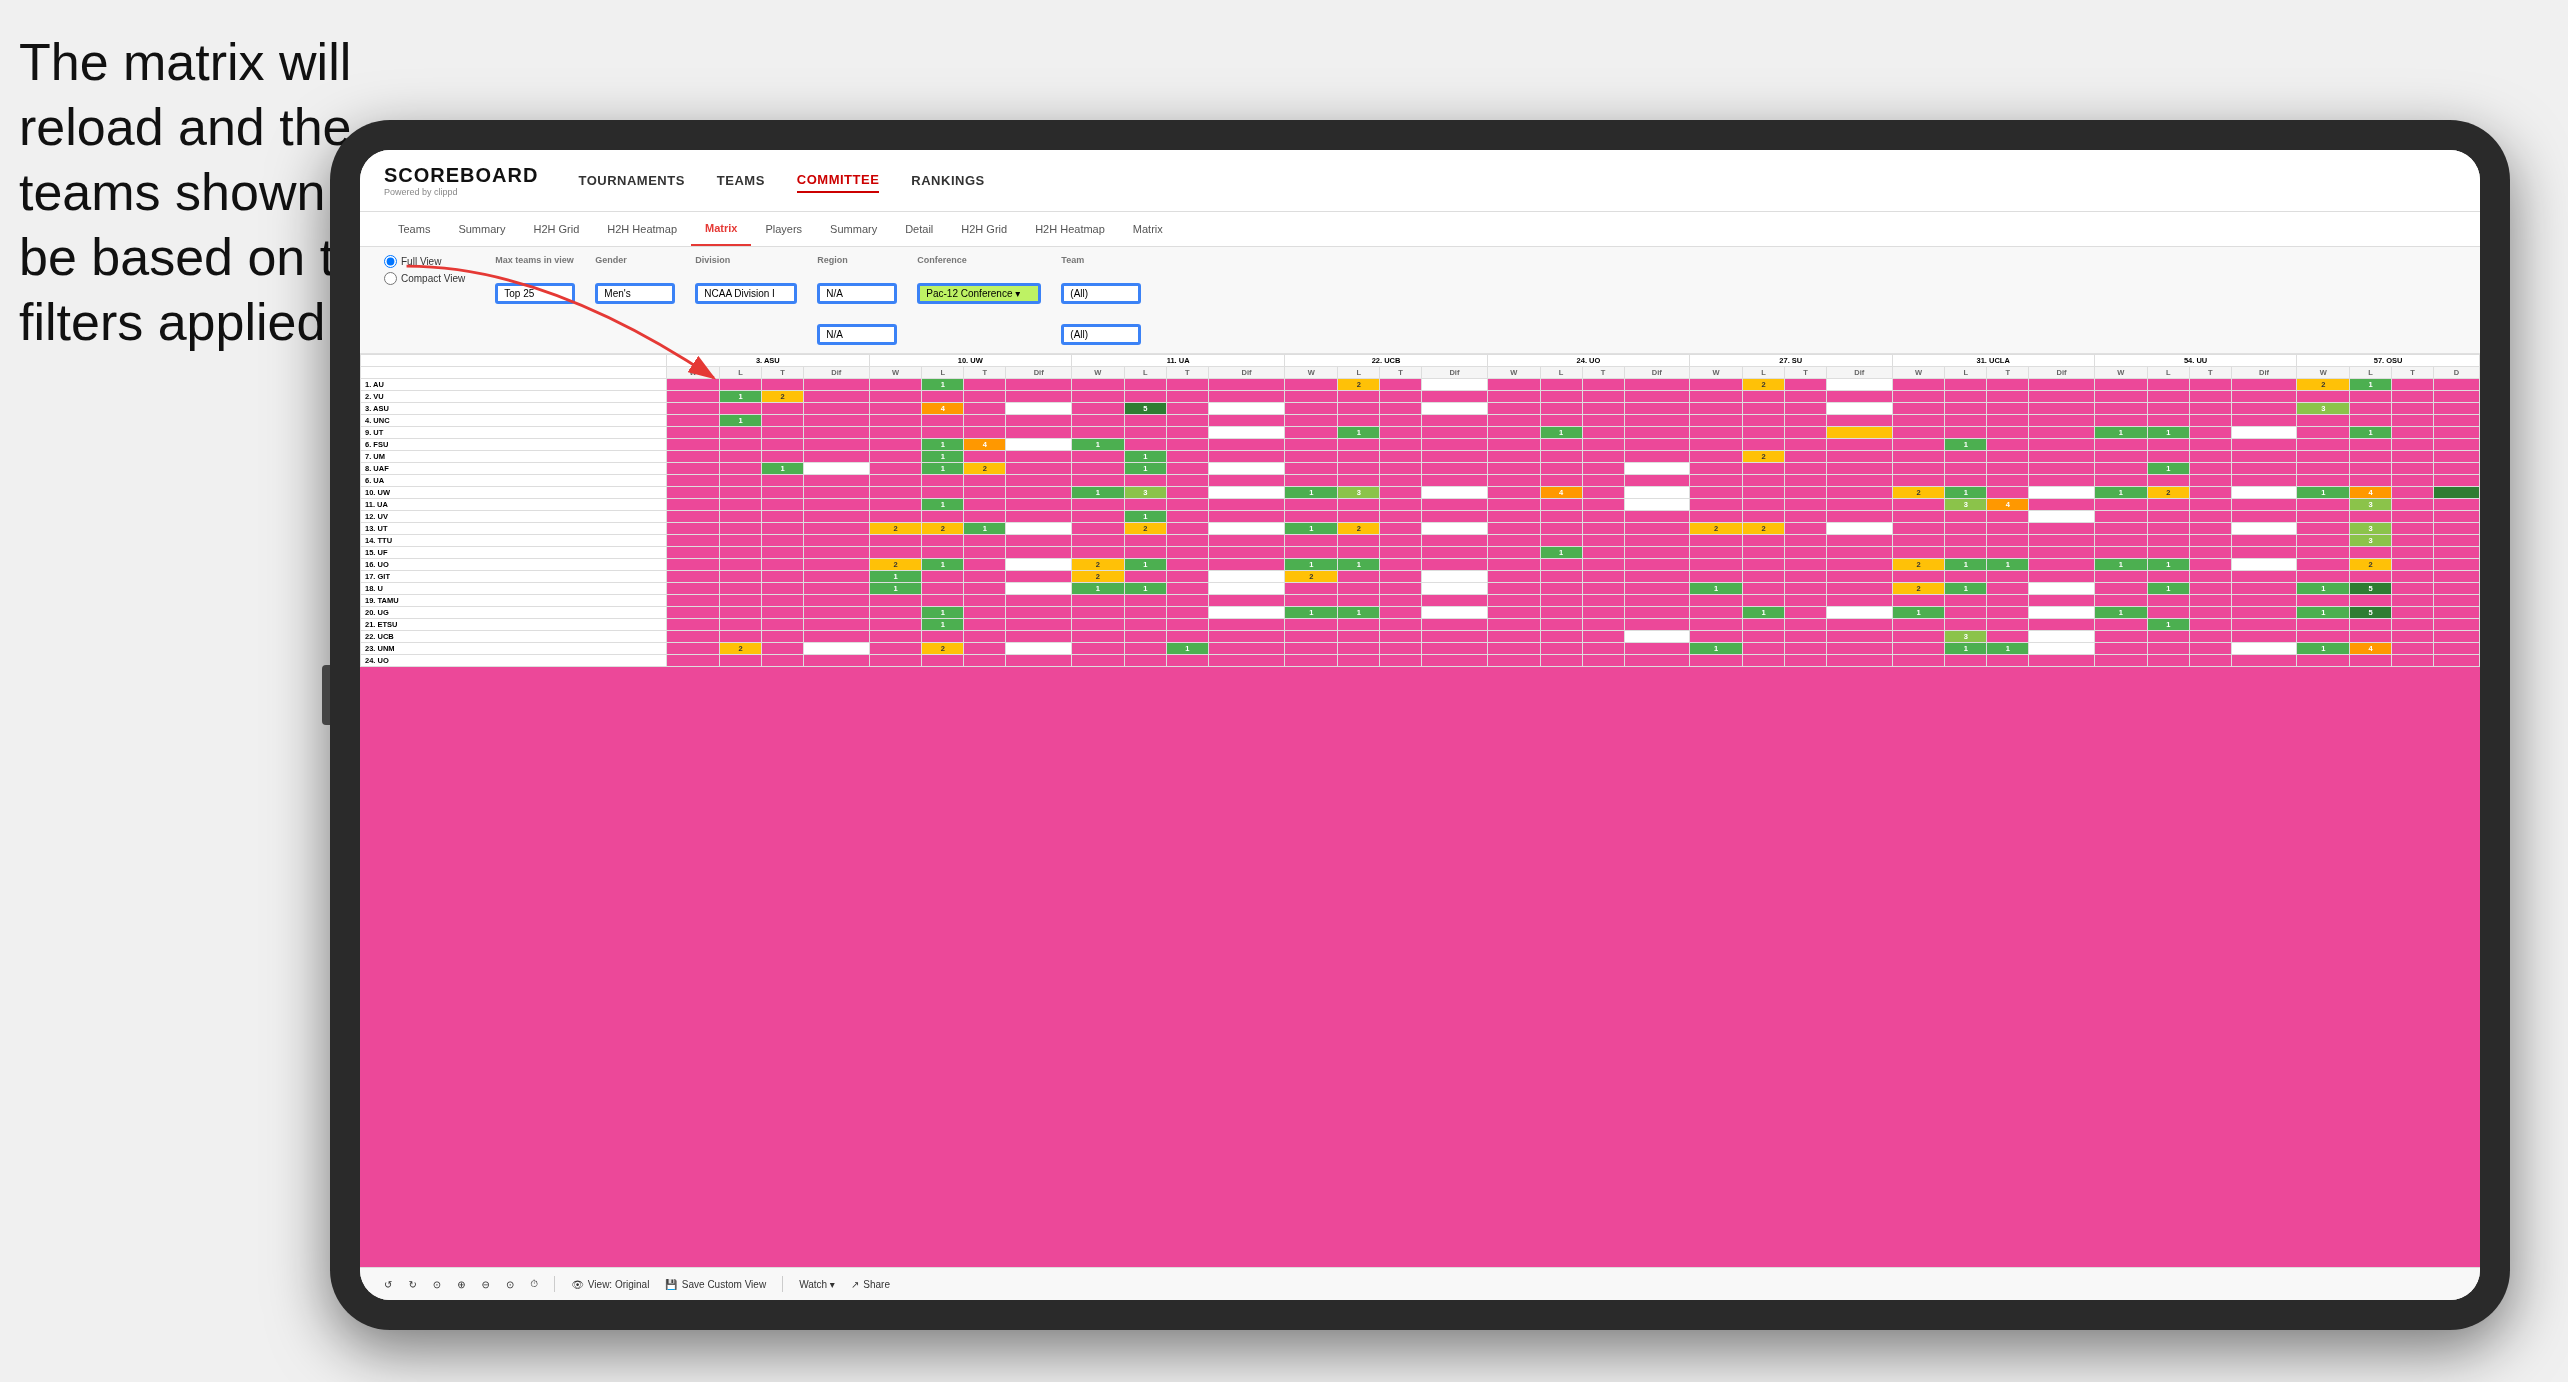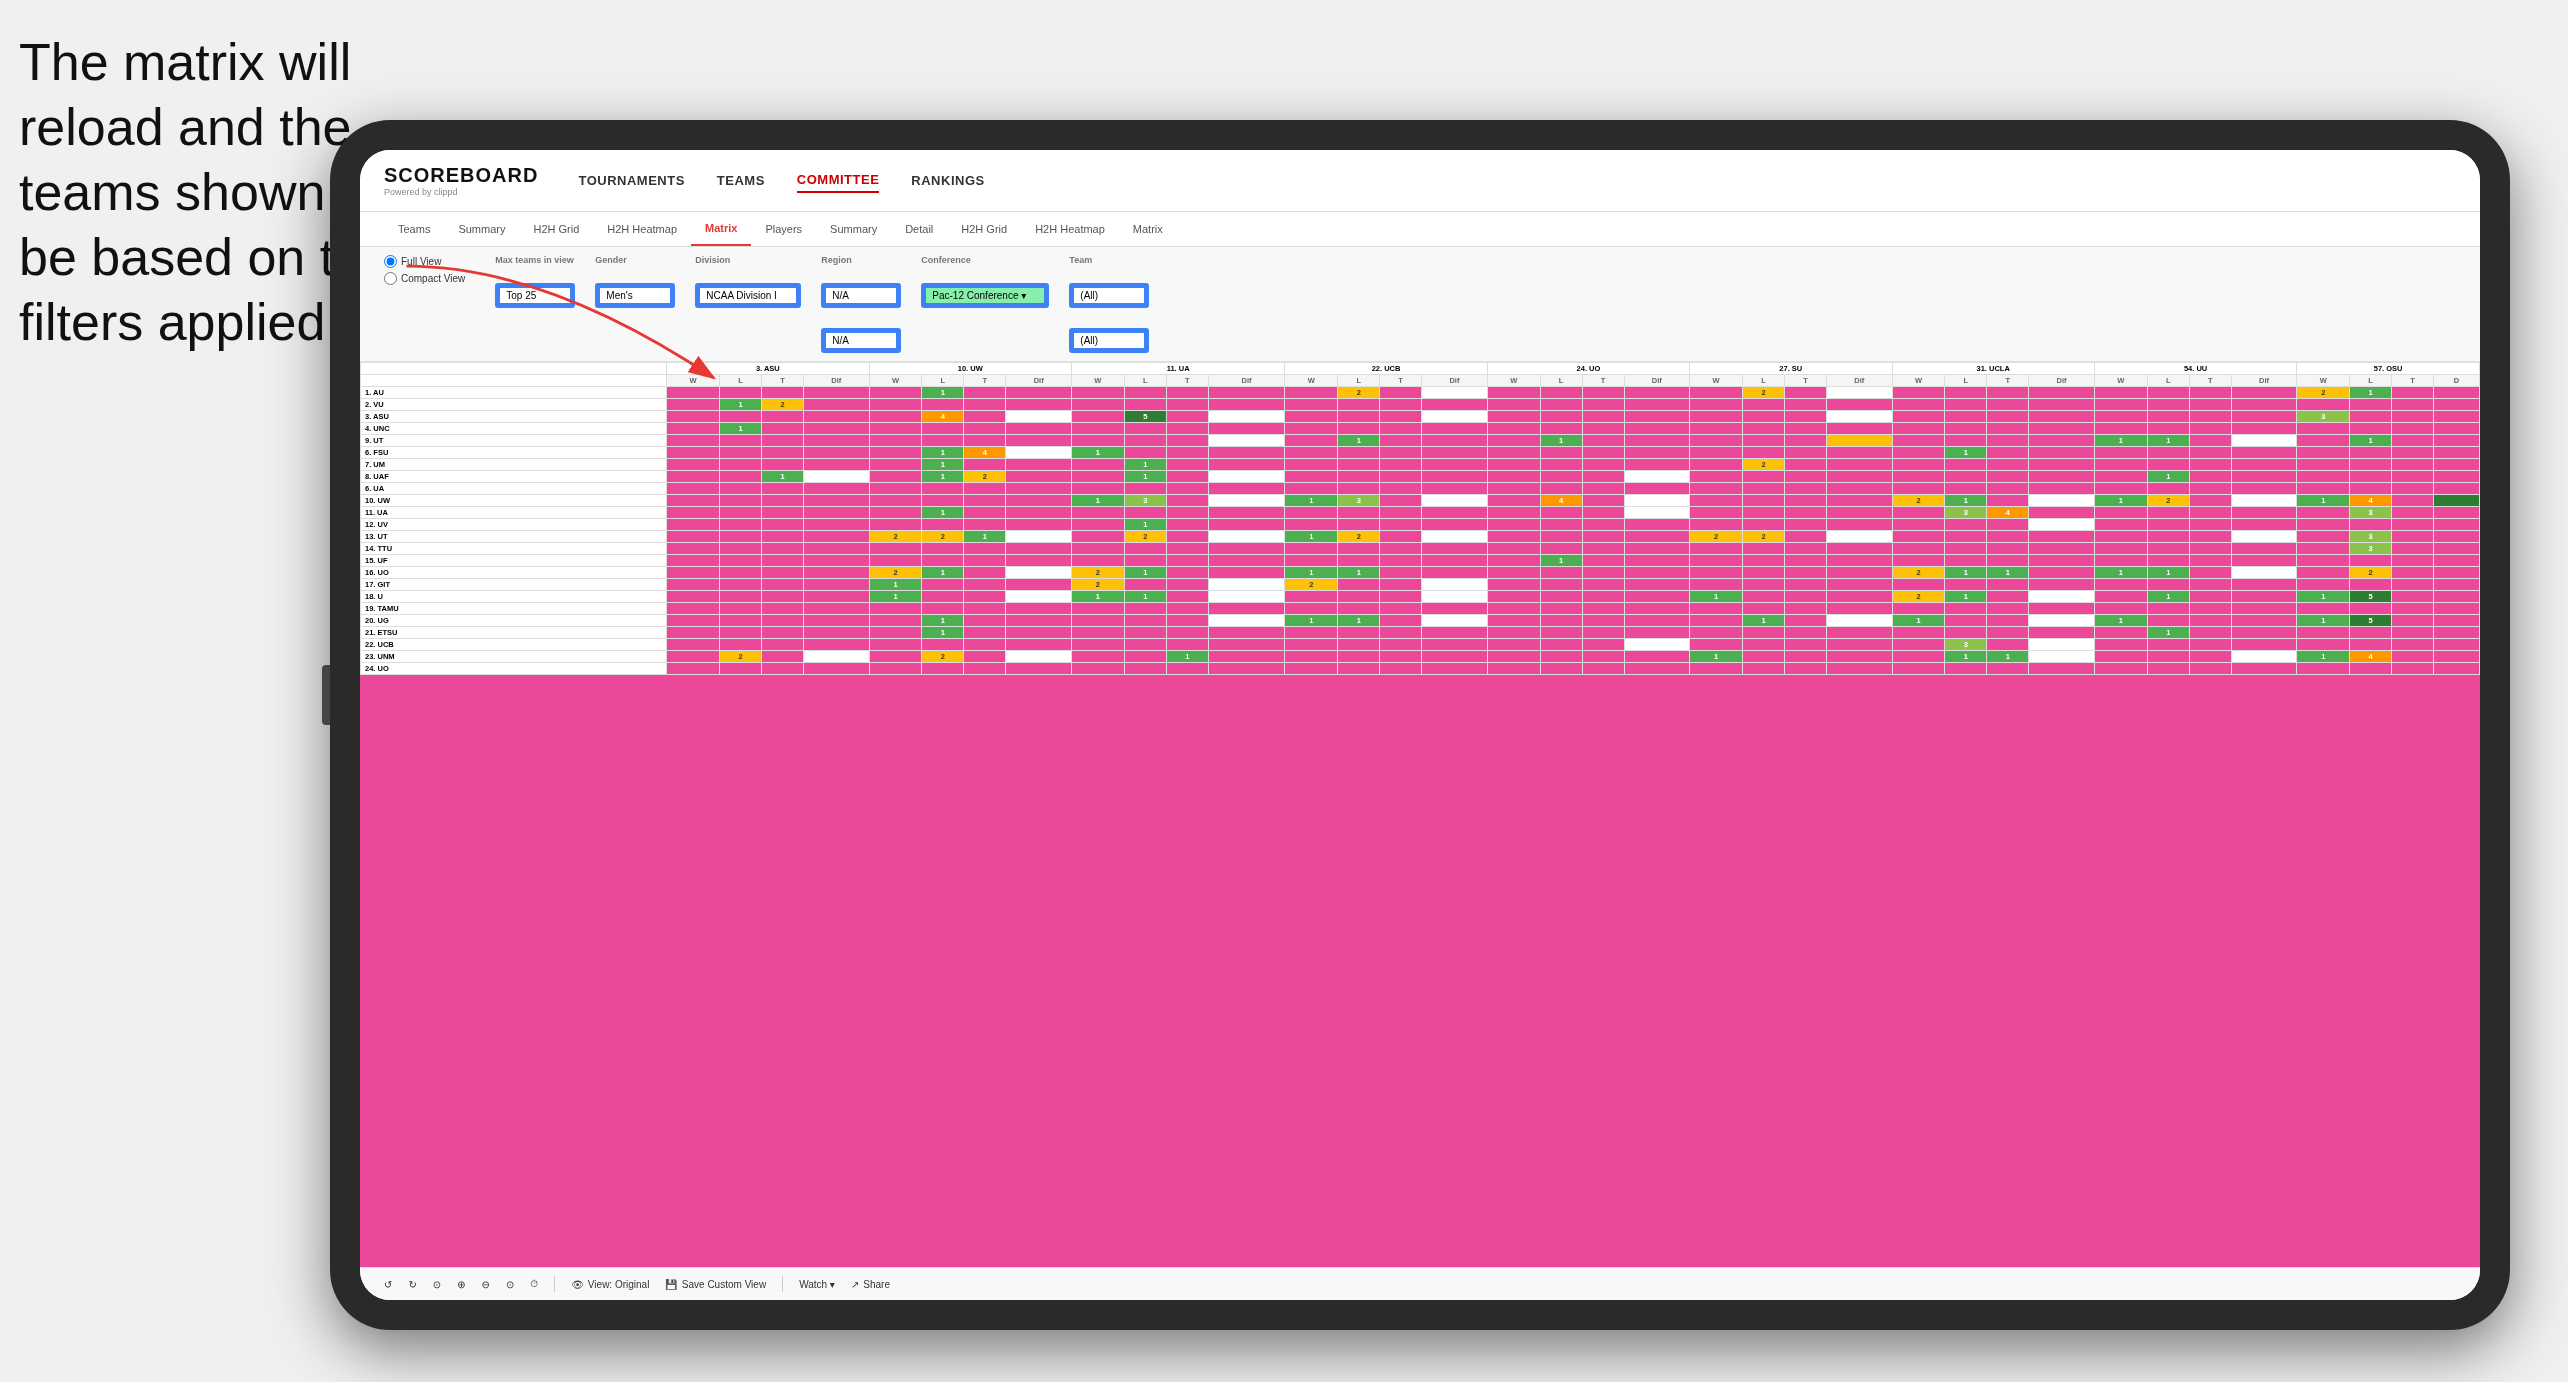--- a/index.html
+++ b/index.html
@@ -156,21 +156,21 @@
     }
 
     .filter-label {
       font-size: 9px;
       color: #777;
       font-weight: 600;
     }
 
     .filter-select {
       font-size: 10px;
-      border: 5px solid #3b82f6;
+      border: 3px solid #3b82f6;
       border-radius: 3px;
       padding: 2px 18px 2px 6px;
       background: #fff;
       cursor: pointer;
       appearance: none;
       min-width: 80px;
     }
 
     .view-options {
       display: flex;
@@ -343,21 +343,21 @@
           <select class="filter-select">
             <option>N/A</option>
           </select>
           <select class="filter-select" style="margin-top:2px;">
             <option>N/A</option>
           </select>
         </div>
 
         <div class="filter-group">
           <label class="filter-label">Conference</label>
-          <select class="filter-select" style="min-width:110px; background:#86efac;">
+          <select class="filter-select" style="min-width:110px; background:#bef264;">
             <option>Pac-12 Conference ▾</option>
           </select>
         </div>
 
         <div class="filter-group">
           <label class="filter-label">Team</label>
           <select class="filter-select">
             <option>(All)</option>
           </select>
           <select class="filter-select" style="margin-top:2px;">

